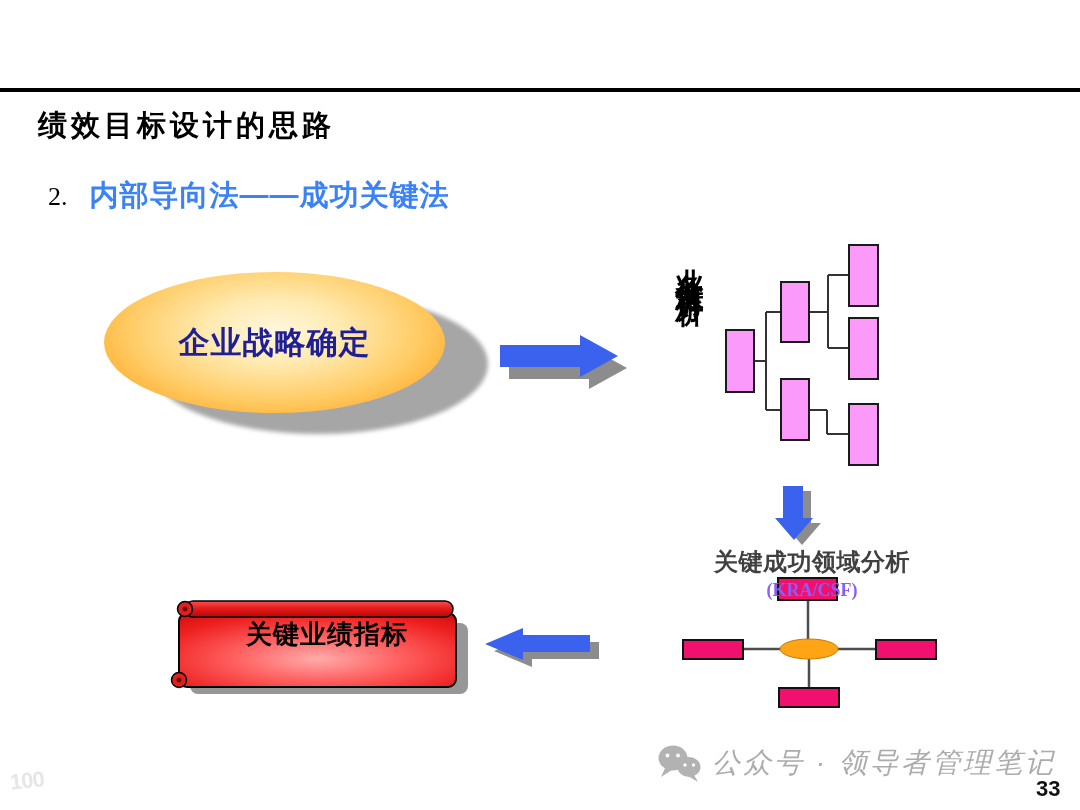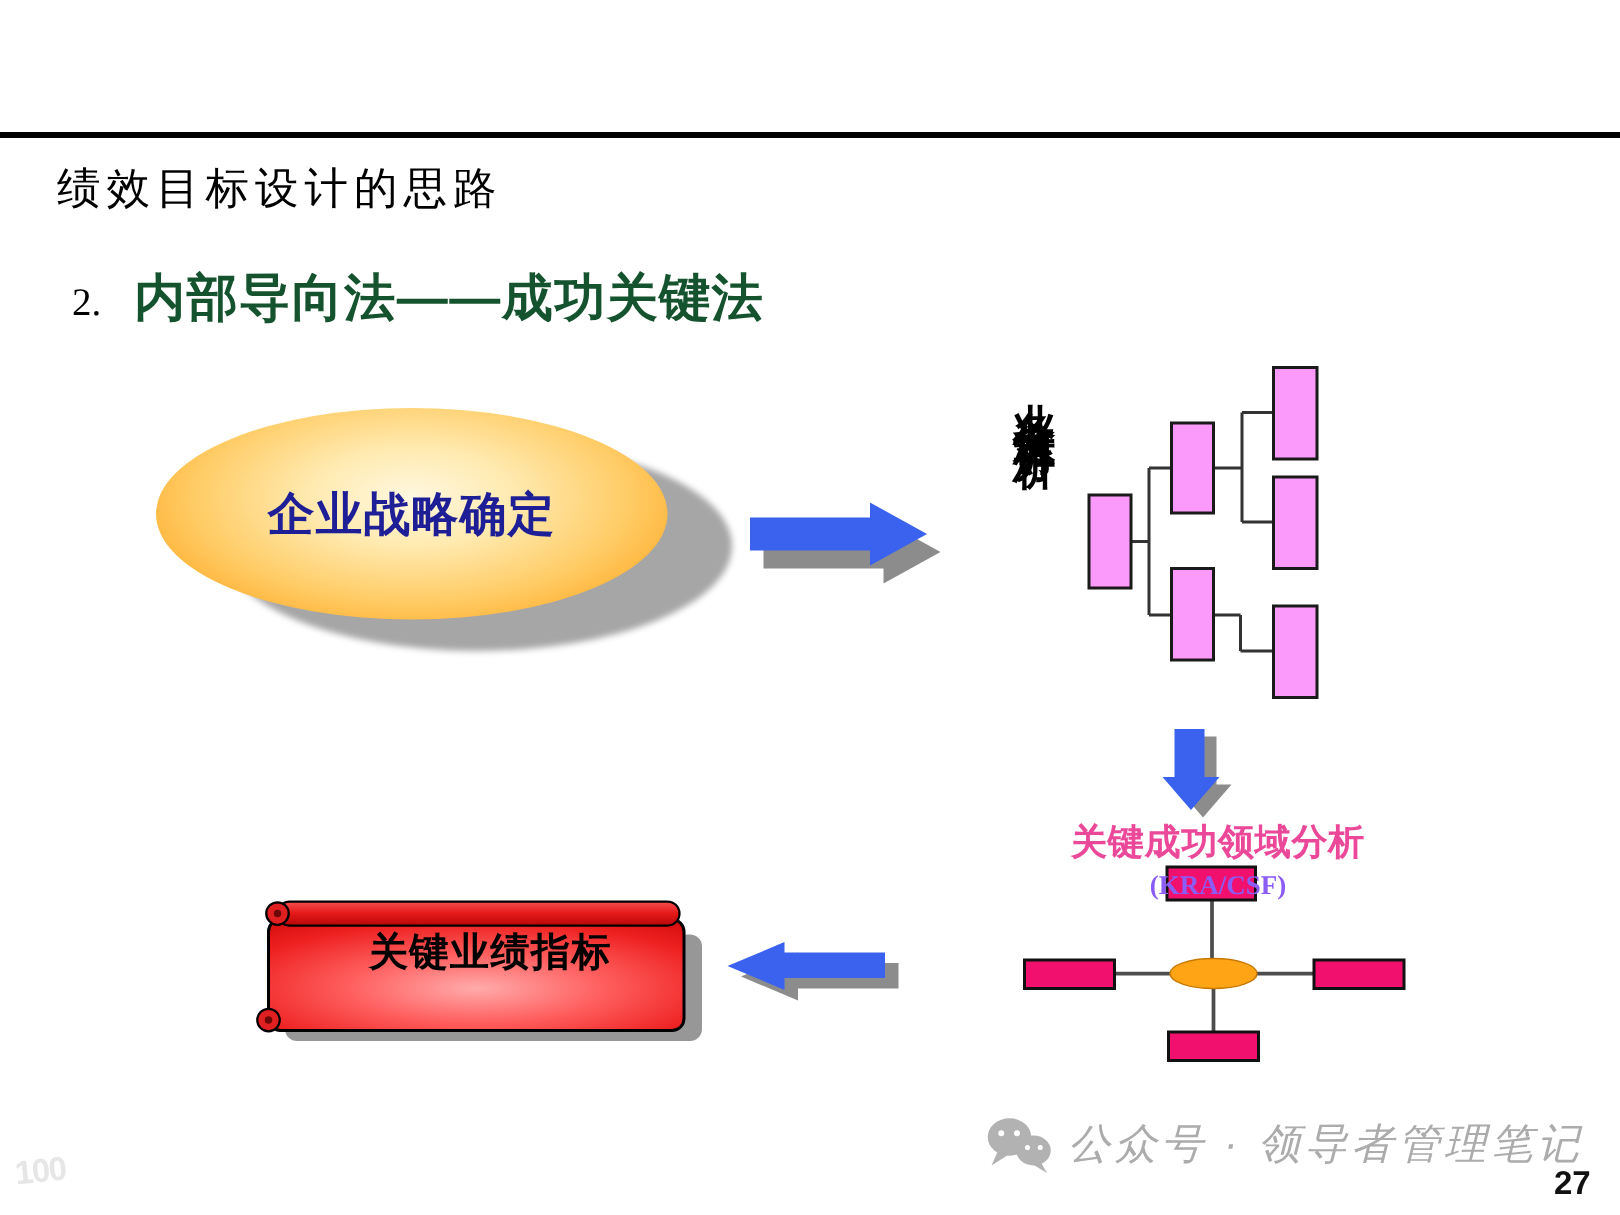--- a/index.html
+++ b/index.html
@@ -4,28 +4,28 @@
 <style>
   html, body { margin: 0; padding: 0; background: #ffffff; }
   body { width: 1080px; height: 810px; font-family: "Liberation Sans", sans-serif; }
   .slide { position: relative; width: 1080px; height: 810px; background: #ffffff; overflow: hidden; }
 
   .top-rule { position: absolute; left: 0; top: 88px; width: 1080px; height: 4px; background: #000; }
 
   .title {
     position: absolute; left: 38px; top: 106px;
     font-family: "Liberation Serif", "DejaVu Serif", serif;
-    font-size: 29px; font-weight: 400; color: #000; letter-spacing: 4px;
+    font-size: 29px; font-weight: 700; color: #000; letter-spacing: 4px;
   }
   .subtitle-row { position: absolute; left: 48px; top: 176px; display: flex; align-items: baseline; }
   .subtitle-num {
     font-family: "Liberation Serif", "DejaVu Serif", serif;
     font-size: 26px; color: #000; margin-right: 22px;
   }
-  .subtitle-text { font-size: 34px; font-weight: 700; color: #14532d; letter-spacing: 1px; }
+  .subtitle-text { font-size: 29px; font-weight: 700; color: #3b82f6; letter-spacing: 1px; }
 
   .ellipse-shadow {
     position: absolute; left: 148px; top: 294px; width: 340px; height: 140px;
     background: #a6a6a6; border-radius: 50%; filter: blur(2px);
   }
   .ellipse-main {
     position: absolute; left: 104px; top: 272px; width: 341px; height: 141px;
     border-radius: 50%;
     background: radial-gradient(ellipse at 50% 42%, #fff8e0 0%, #ffeab0 28%, #ffcc66 60%, #ffaa28 85%, #ff9c16 100%);
     display: flex; align-items: center; justify-content: center;
@@ -36,21 +36,21 @@
 
   .abs { position: absolute; }
 
   .tree-label {
     position: absolute; left: 671px; top: 246px; height: 242px; width: 36px;
     writing-mode: vertical-rl; text-orientation: upright;
     font-size: 28px; font-weight: 700; color: #000; letter-spacing: 5px; line-height: 36px;
   }
 
   .kra-text { position: absolute; left: 692px; top: 548px; width: 240px; text-align: center; z-index: 5; }
-  .kra-line1 { font-size: 24px; font-weight: 700; color: #ec4899; letter-spacing: 0.5px; line-height: 28px; }
+  .kra-line1 { font-size: 24px; font-weight: 700; color: #404040; letter-spacing: 0.5px; line-height: 28px; }
   .kra-line2 {
     font-family: "Liberation Serif", "DejaVu Serif", serif;
     font-size: 18px; font-weight: 700; color: #8b5cf6; line-height: 28px;
   }
 
   .kpi-text {
     position: absolute; left: 180px; top: 618px; width: 262px; text-align: center; z-index: 5;
     font-size: 26px; font-weight: 700; color: #000; line-height: 32px; letter-spacing: 1px; padding-left: 16px;
   }
 
@@ -180,15 +180,15 @@
       <g fill="#ffffff">
         <circle cx="11.5" cy="11.5" r="2"></circle>
         <circle cx="22" cy="11.5" r="2"></circle>
         <circle cx="29" cy="21" r="1.7"></circle>
         <circle cx="37.5" cy="21" r="1.7"></circle>
       </g>
     </svg>
     <span class="wechat-label">公众号 · 领导者管理笔记</span>
   </div>
 
-  <div class="page-number">27</div>
+  <div class="page-number">33</div>
 
 </div>
 
 </body></html>

